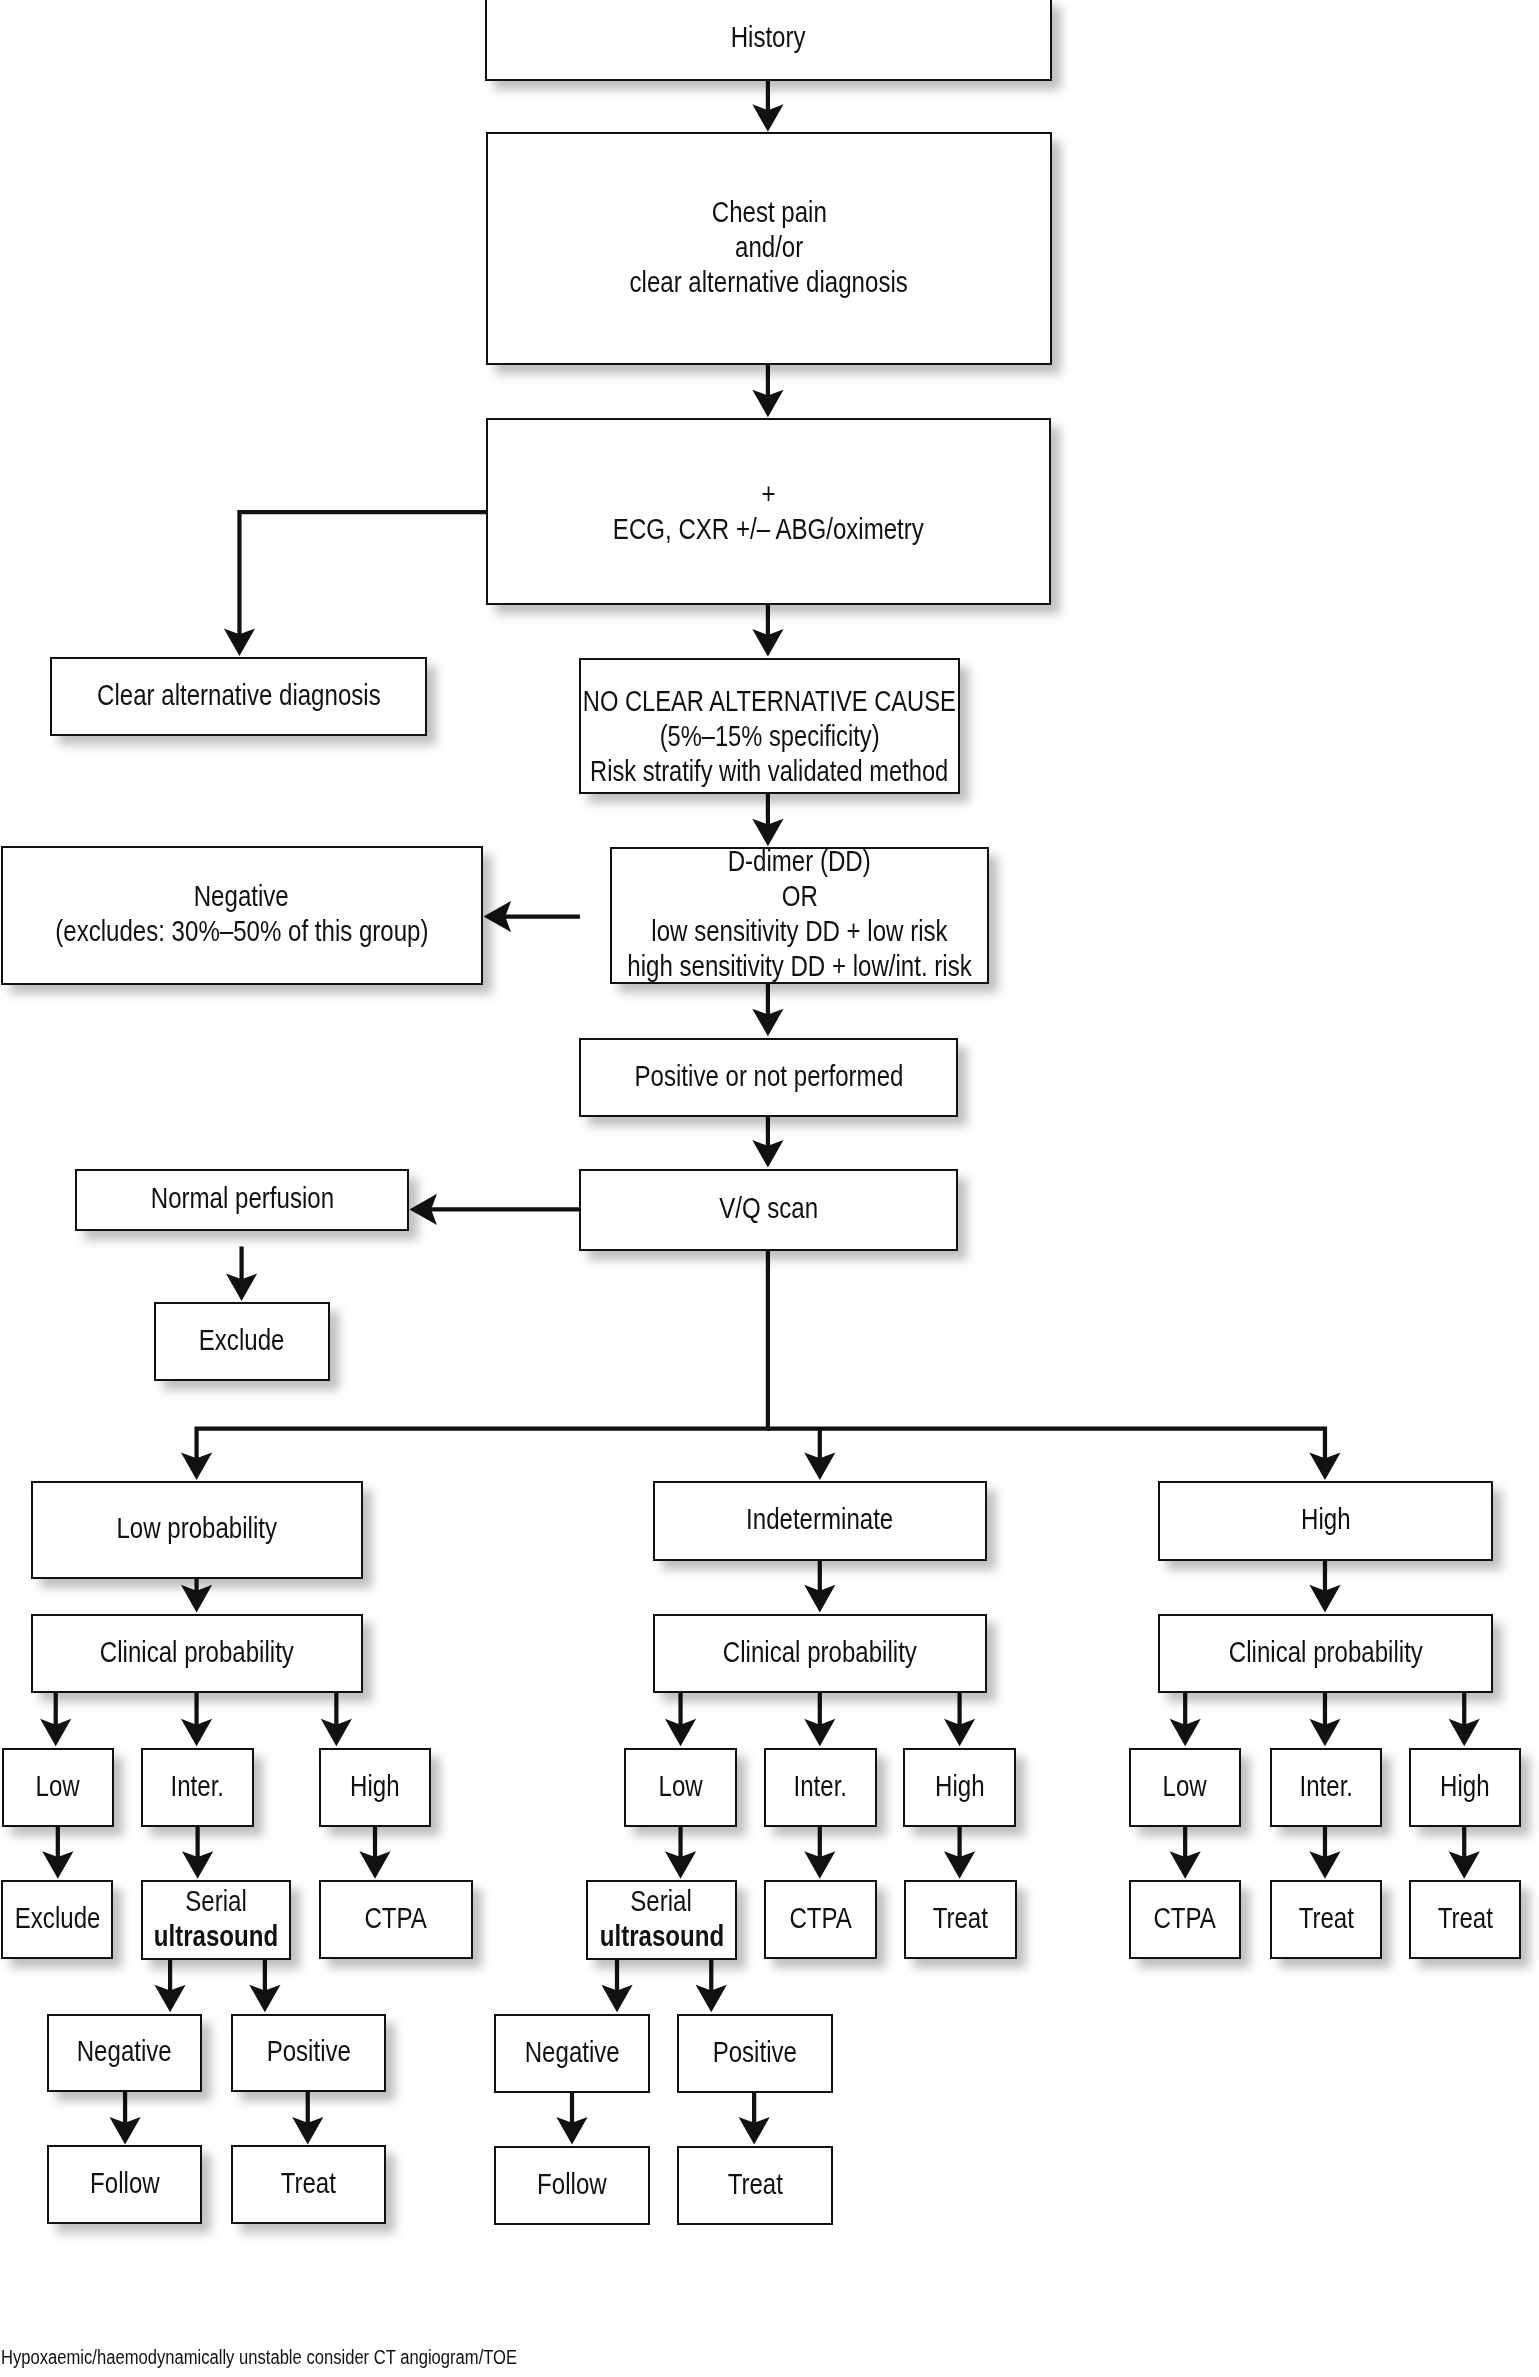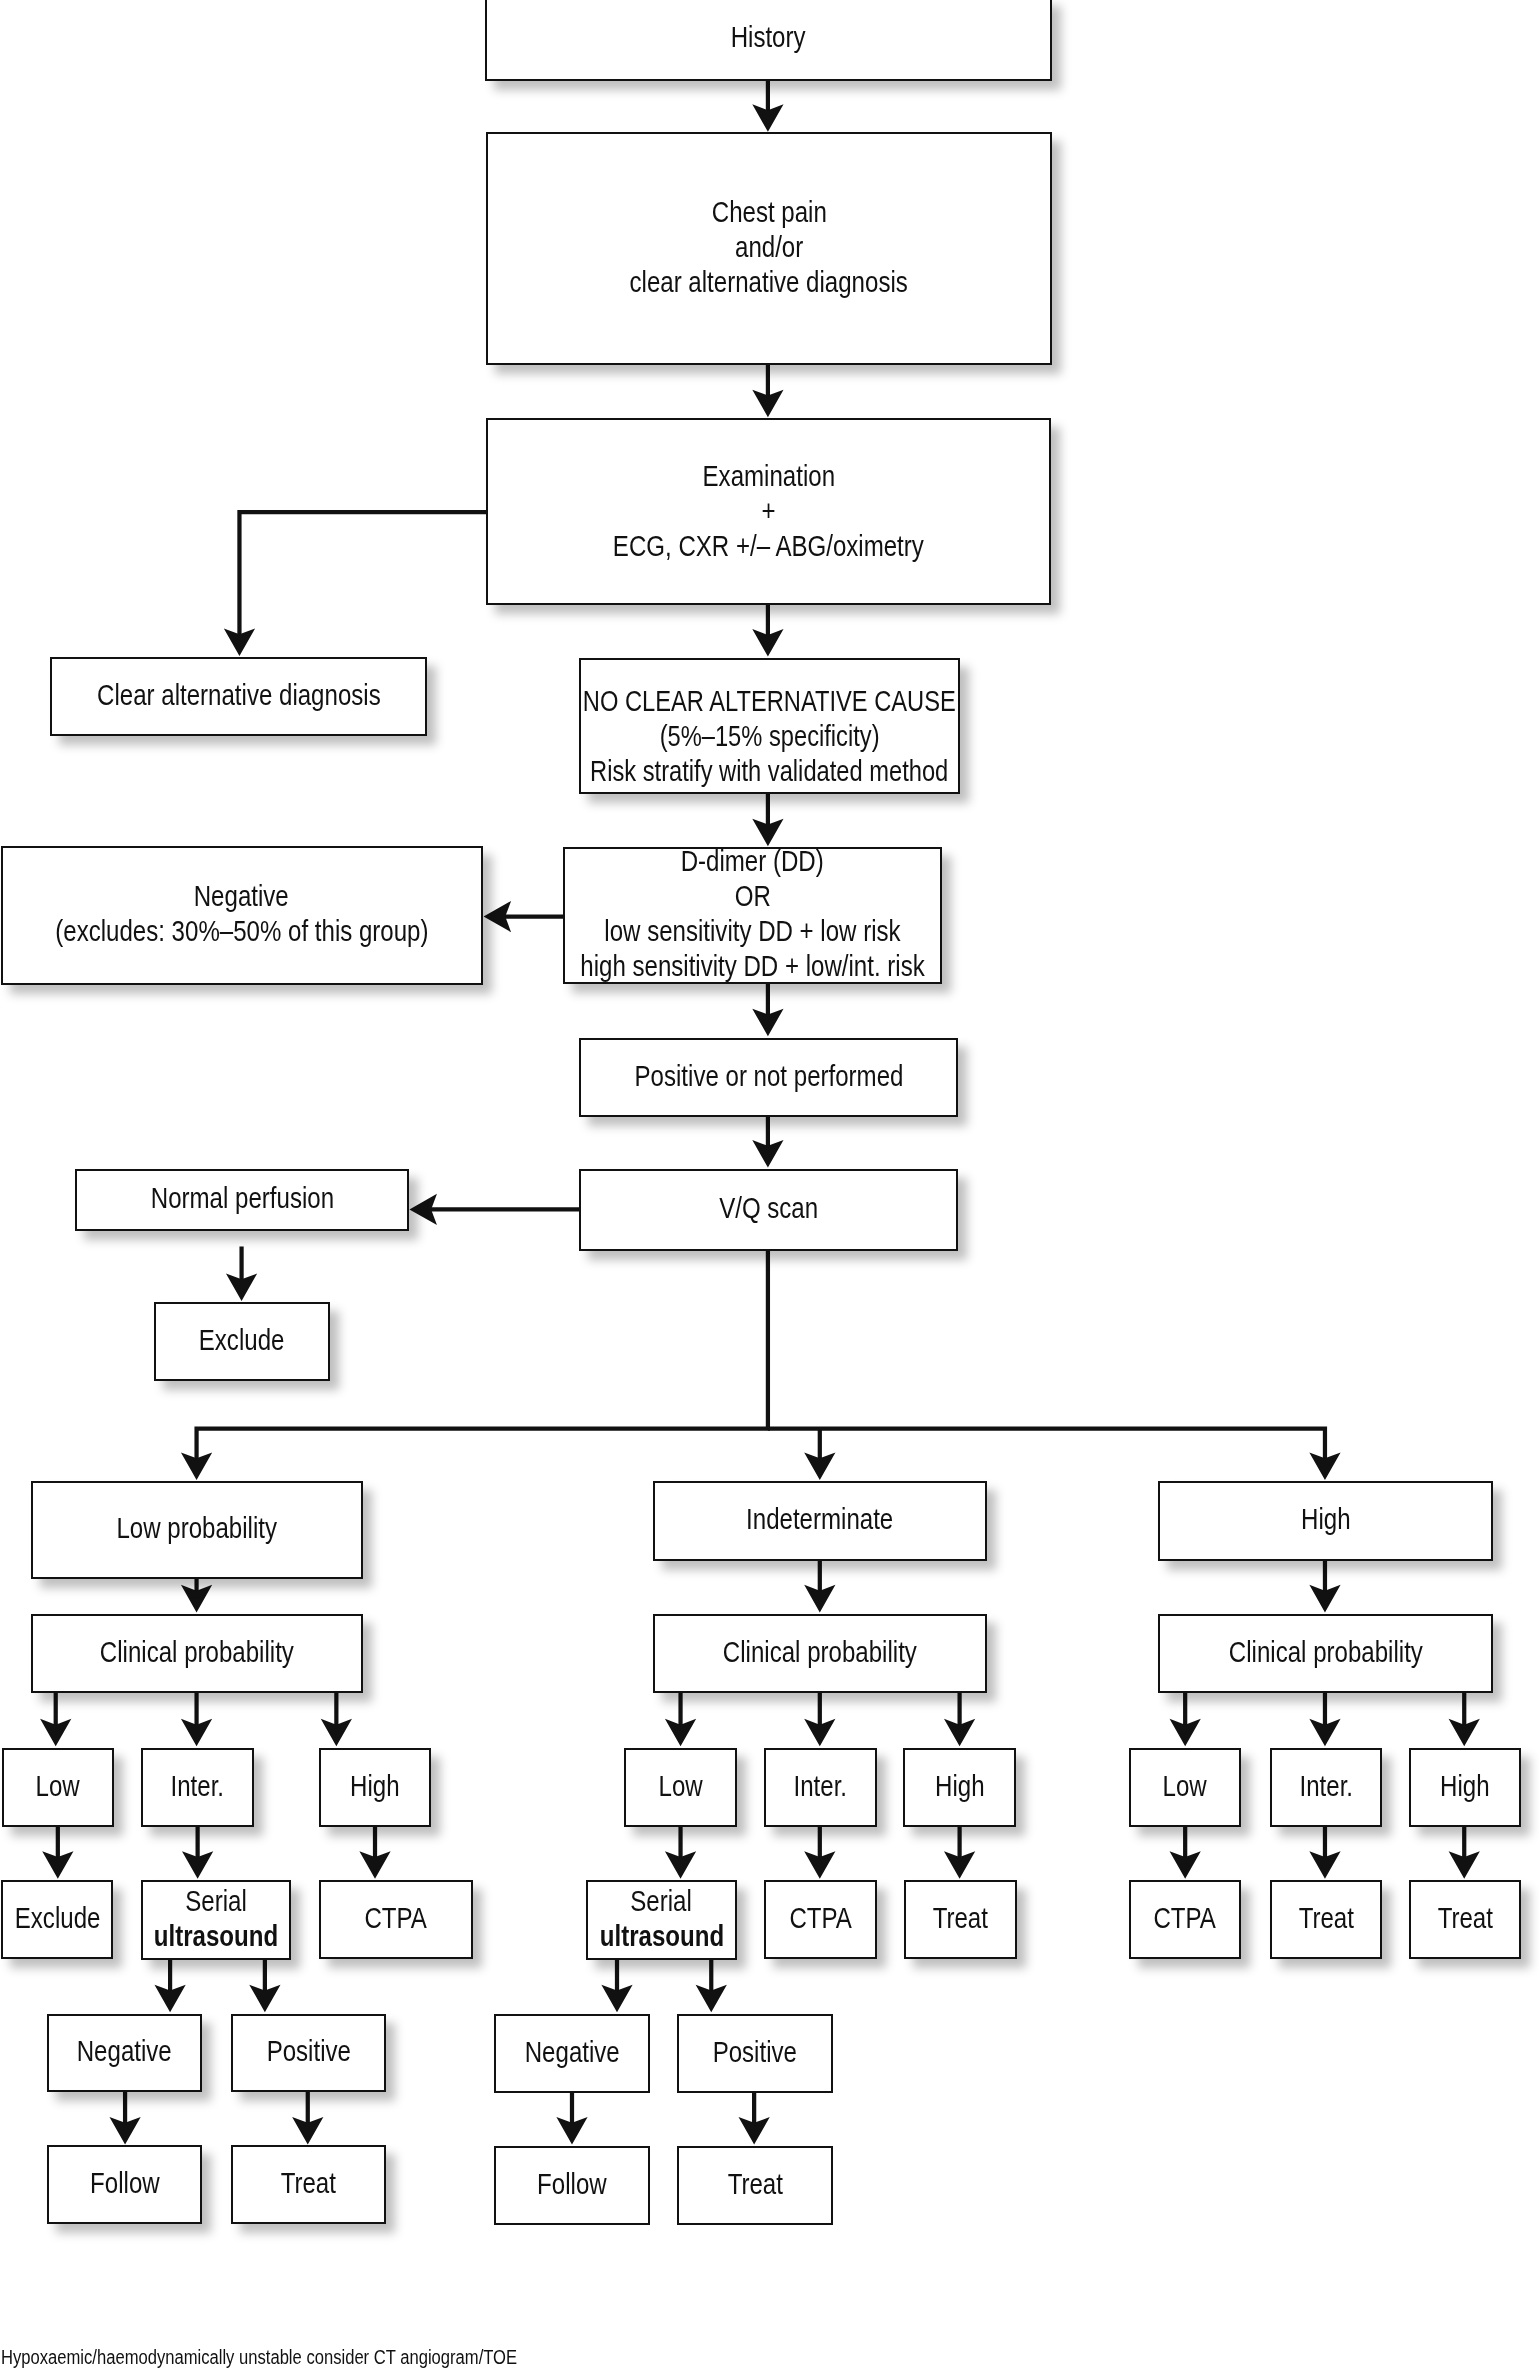--- a/index.html
+++ b/index.html
@@ -113,21 +113,20 @@
     </div>
 <div class="box sh" style="left:486px;top:132px;width:566px;height:233px;border-width:2.6px">
       <div class="lbl" style="transform:translateY(calc(-50% + -1.1px))">
         <span class="ln"><i>Chest pain</i></span>
         <span class="ln"><i>and/or</i></span>
         <span class="ln"><i>clear alternative diagnosis</i></span>
       </div>
     </div>
 <div class="box sh" style="left:486px;top:418px;width:565px;height:187px;border-width:2.6px">
       <div class="lbl" style="transform:translateY(calc(-50% + -0.5px))">
-        <span class="ln"><i>Examination</i></span>
         <span class="ln"><i>+</i></span>
         <span class="ln"><i>ECG, CXR +/– ABG/oximetry</i></span>
       </div>
     </div>
 <div class="box sh" style="left:50px;top:657px;width:377px;height:79px;border-width:2.6px">
       <div class="lbl" style="transform:translateY(calc(-50% + -1.1px))">
         <span class="ln"><i>Clear alternative diagnosis</i></span>
       </div>
     </div>
 <div class="box sh" style="left:579px;top:658px;width:381px;height:136px;border-width:2.6px">
@@ -136,21 +135,21 @@
         <span class="ln"><i style="transform:scaleX(0.817)">(5%–15% specificity)</i></span>
         <span class="ln"><i style="transform:scaleX(0.817)">Risk stratify with validated method</i></span>
       </div>
     </div>
 <div class="box sh" style="left:0.5px;top:846px;width:482px;height:139px;border-width:2.6px">
       <div class="lbl" style="transform:translateY(calc(-50% + -1.6px))">
         <span class="ln"><i>Negative</i></span>
         <span class="ln"><i>(excludes: 30%–50% of this group)</i></span>
       </div>
     </div>
-<div class="box sh" style="left:563px;top:847px;width:379px;height:137px;border-width:2.6px">
+<div class="box sh" style="left:610px;top:847px;width:379px;height:137px;border-width:2.6px">
       <div class="lbl" style="transform:translateY(calc(-50% + -2.1px))">
         <span class="ln"><i>D-dimer (DD)</i></span>
         <span class="ln"><i>OR</i></span>
         <span class="ln"><i>low sensitivity DD + low risk</i></span>
         <span class="ln"><i>high sensitivity DD + low/int. risk</i></span>
       </div>
     </div>
 <div class="box sh" style="left:579px;top:1038px;width:379px;height:79px;border-width:2.6px">
       <div class="lbl" style="transform:translateY(calc(-50% + -1.1px))">
         <span class="ln"><i>Positive or not performed</i></span>

